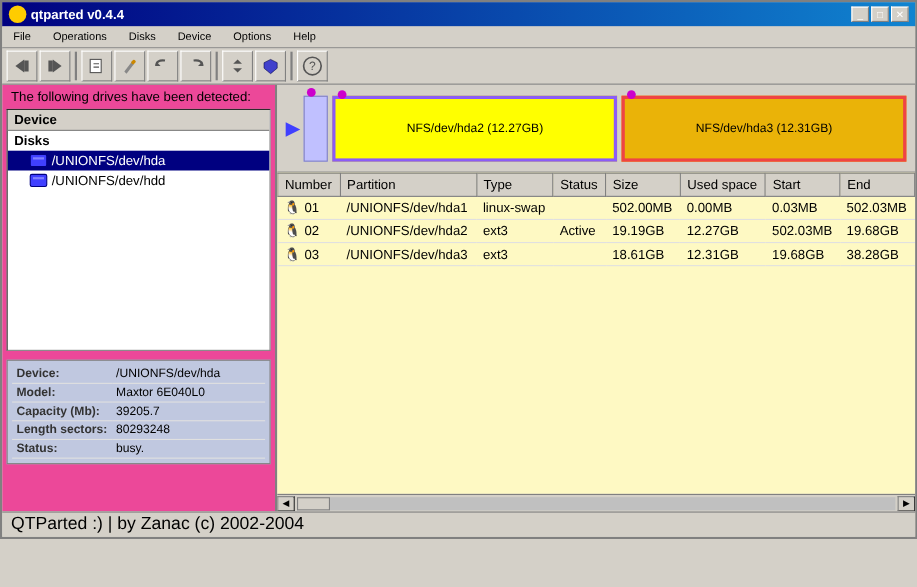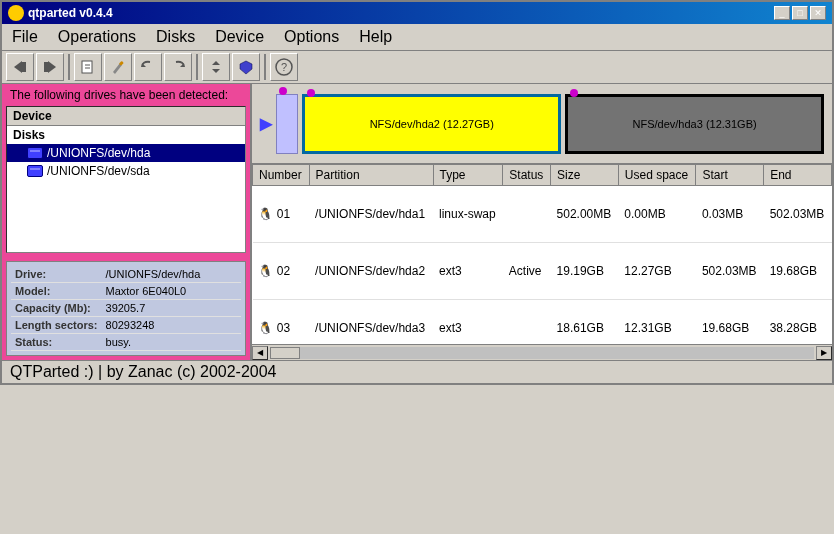--- a/index.html
+++ b/index.html
@@ -6,21 +6,21 @@
     body {
       font-family: Arial, sans-serif;
       font-size: 12px;
       background: #d4d0c8;
       width: 834px;
       height: 534px;
       overflow: hidden;
     }
     .window {
       width: 834px;
-      height: 385px;
+      height: 490px;
       background: #d4d0c8;
       border: 2px solid #808080;
       display: flex;
       flex-direction: column;
     }
     .title-bar {
       background: linear-gradient(to right, #000080, #1084d0);
       color: white;
       padding: 3px 6px;
       display: flex;
@@ -63,21 +63,21 @@
     .menu-bar {
       background: #d4d0c8;
       padding: 2px 4px;
       display: flex;
       gap: 8px;
       border-bottom: 1px solid #808080;
     }
     .menu-item {
       padding: 2px 6px;
       cursor: pointer;
-      font-size: 16px;
+      font-size: 10px;
     }
     .toolbar {
       background: #d4d0c8;
       padding: 2px 4px;
       display: flex;
       align-items: center;
       gap: 2px;
       border-bottom: 1px solid #808080;
     }
     .toolbar-btn {
@@ -231,39 +231,39 @@
       position: absolute;
       top: -8px;
       left: 2px;
       width: 8px;
       height: 8px;
       background: #cc00cc;
       border-radius: 50%;
     }
     .partition-table {
       flex: 1;
-      background: #ffffff;
+      background: #fef9c3;
       overflow-y: auto;
     }
     table {
       width: 100%;
       border-collapse: collapse;
       font-size: 12px;
     }
     th {
       background: #d4d0c8;
       border: 1px solid #808080;
       padding: 3px 6px;
       text-align: left;
       font-weight: normal;
       white-space: nowrap;
     }
     td {
       border-bottom: 1px solid #e0e0e0;
-      padding: 21px 6px;
+      padding: 3px 6px;
       white-space: nowrap;
     }
     .status-bar {
       background: #d4d0c8;
       border-top: 1px solid #808080;
       padding: 2px 8px;
       font-size: 16px;
       display: flex;
       gap: 8px;
     }
@@ -393,29 +393,29 @@
       <div class="left-panel-header">The following drives have been detected:</div>
       <div class="device-list">
         <div class="device-list-header">Device</div>
         <div class="device-group">Disks</div>
         <div class="device-item selected">
           <span class="disk-icon"></span>
           <span>/UNIONFS/dev/hda</span>
         </div>
         <div class="device-item">
           <span class="disk-icon"></span>
-          <span>/UNIONFS/dev/sda</span>
+          <span>/UNIONFS/dev/hdd</span>
         </div>
       </div>
 
       <div class="drive-info-panel">
         <table class="drive-info-table">
           <tbody>
               <tr>
-            <td>Drive:</td>
+            <td>Device:</td>
             <td>/UNIONFS/dev/hda</td>
           </tr>
           <tr>
             <td>Model:</td>
             <td>Maxtor 6E040L0</td>
           </tr>
           <tr>
             <td>Capacity (Mb):</td>
             <td>39205.7</td>
           </tr>
@@ -434,26 +434,26 @@
 
     <div class="right-panel">
 
       <div class="partition-visual">
         <div style="color:#4040ff;font-size:16px;font-weight:bold;">▶</div>
 
         <div class="part-block part-block-1" style="width:22px;background:#c0c0ff;border:1px solid #8080c0;">
           <div class="part-block-pin" style="background:#cc00cc;"></div>
         </div>
 
-        <div class="part-block part-block-2" style="flex:1;background:yellow;border:3px solid #0369a1;position:relative;justify-content:center;">
+        <div class="part-block part-block-2" style="flex:1;background:yellow;border:3px solid #8b5cf6;position:relative;justify-content:center;">
           <div class="part-block-pin"></div>
           <span>NFS/dev/hda2 (12.27GB)</span>
         </div>
 
-        <div class="part-block part-block-3" style="flex:1;background:#737373;border:3px solid #000000;position:relative;">
+        <div class="part-block part-block-3" style="flex:1;background:#eab308;border:3px solid #ef4444;position:relative;">
           <div class="part-block-pin"></div>
           <span>NFS/dev/hda3 (12.31GB)</span>
         </div>
       </div>
 
       <div class="partition-table">
         <table>
           <thead>
             <tr>
               <th>Number</th>

